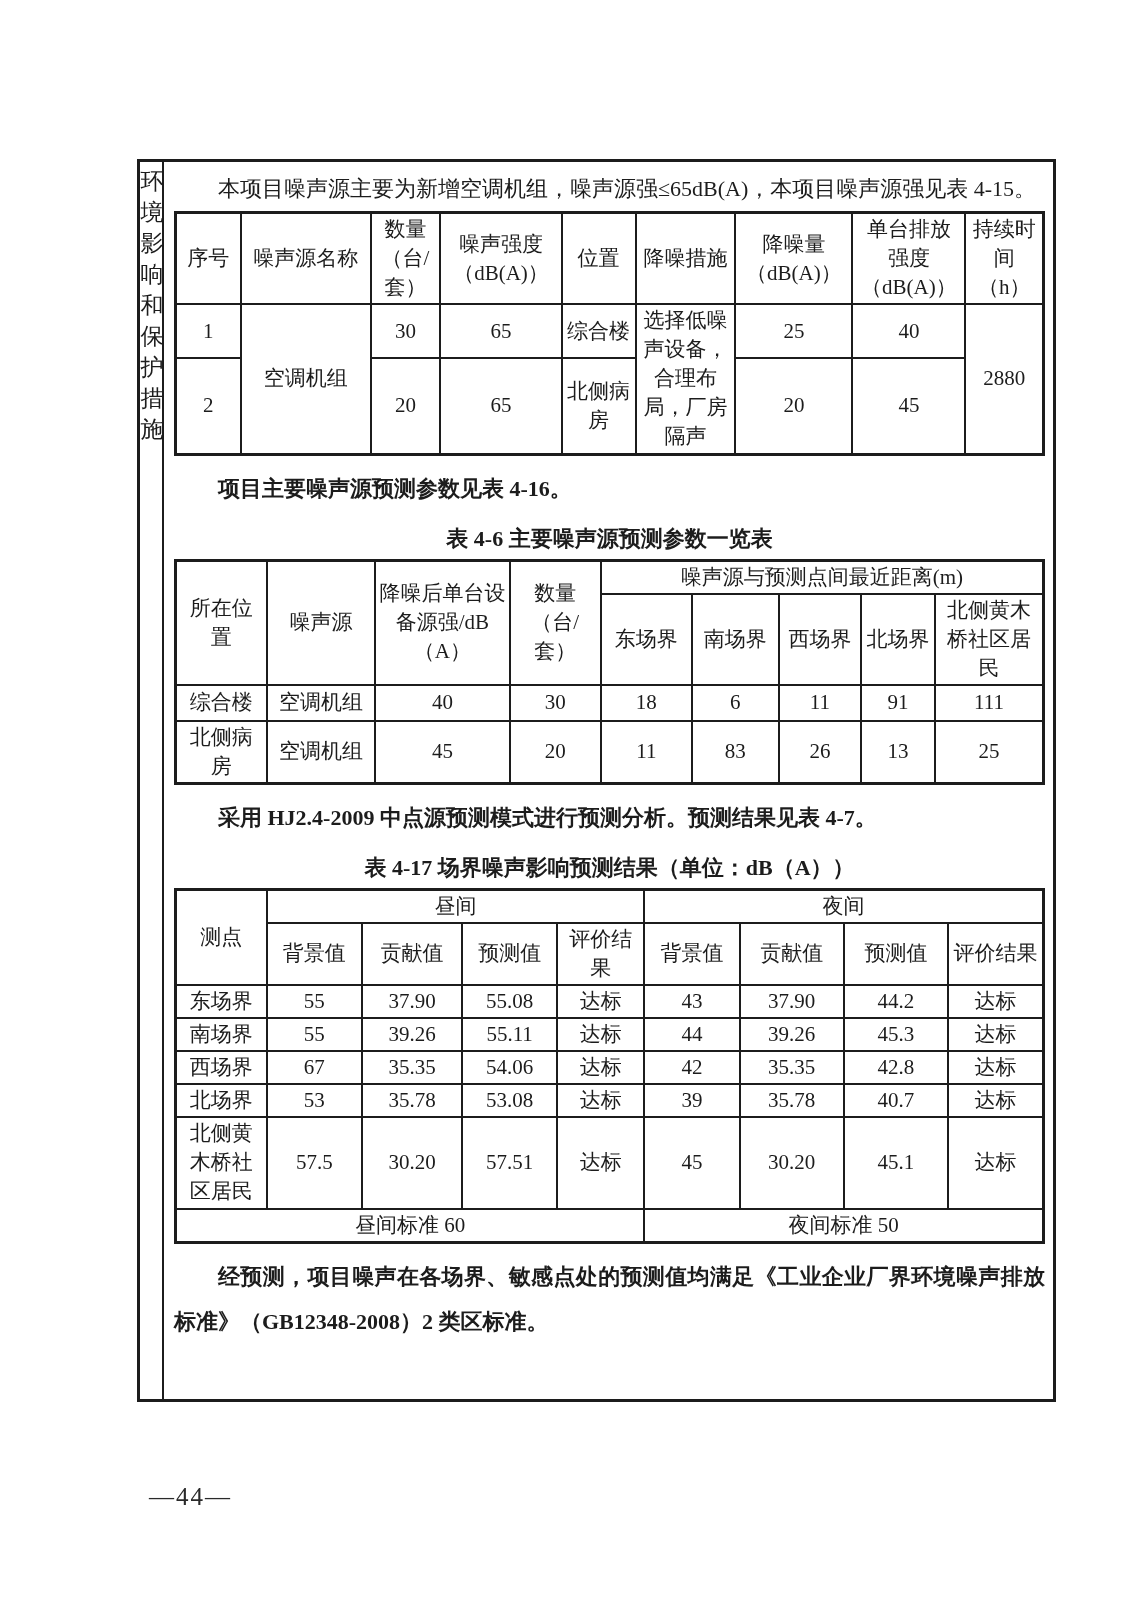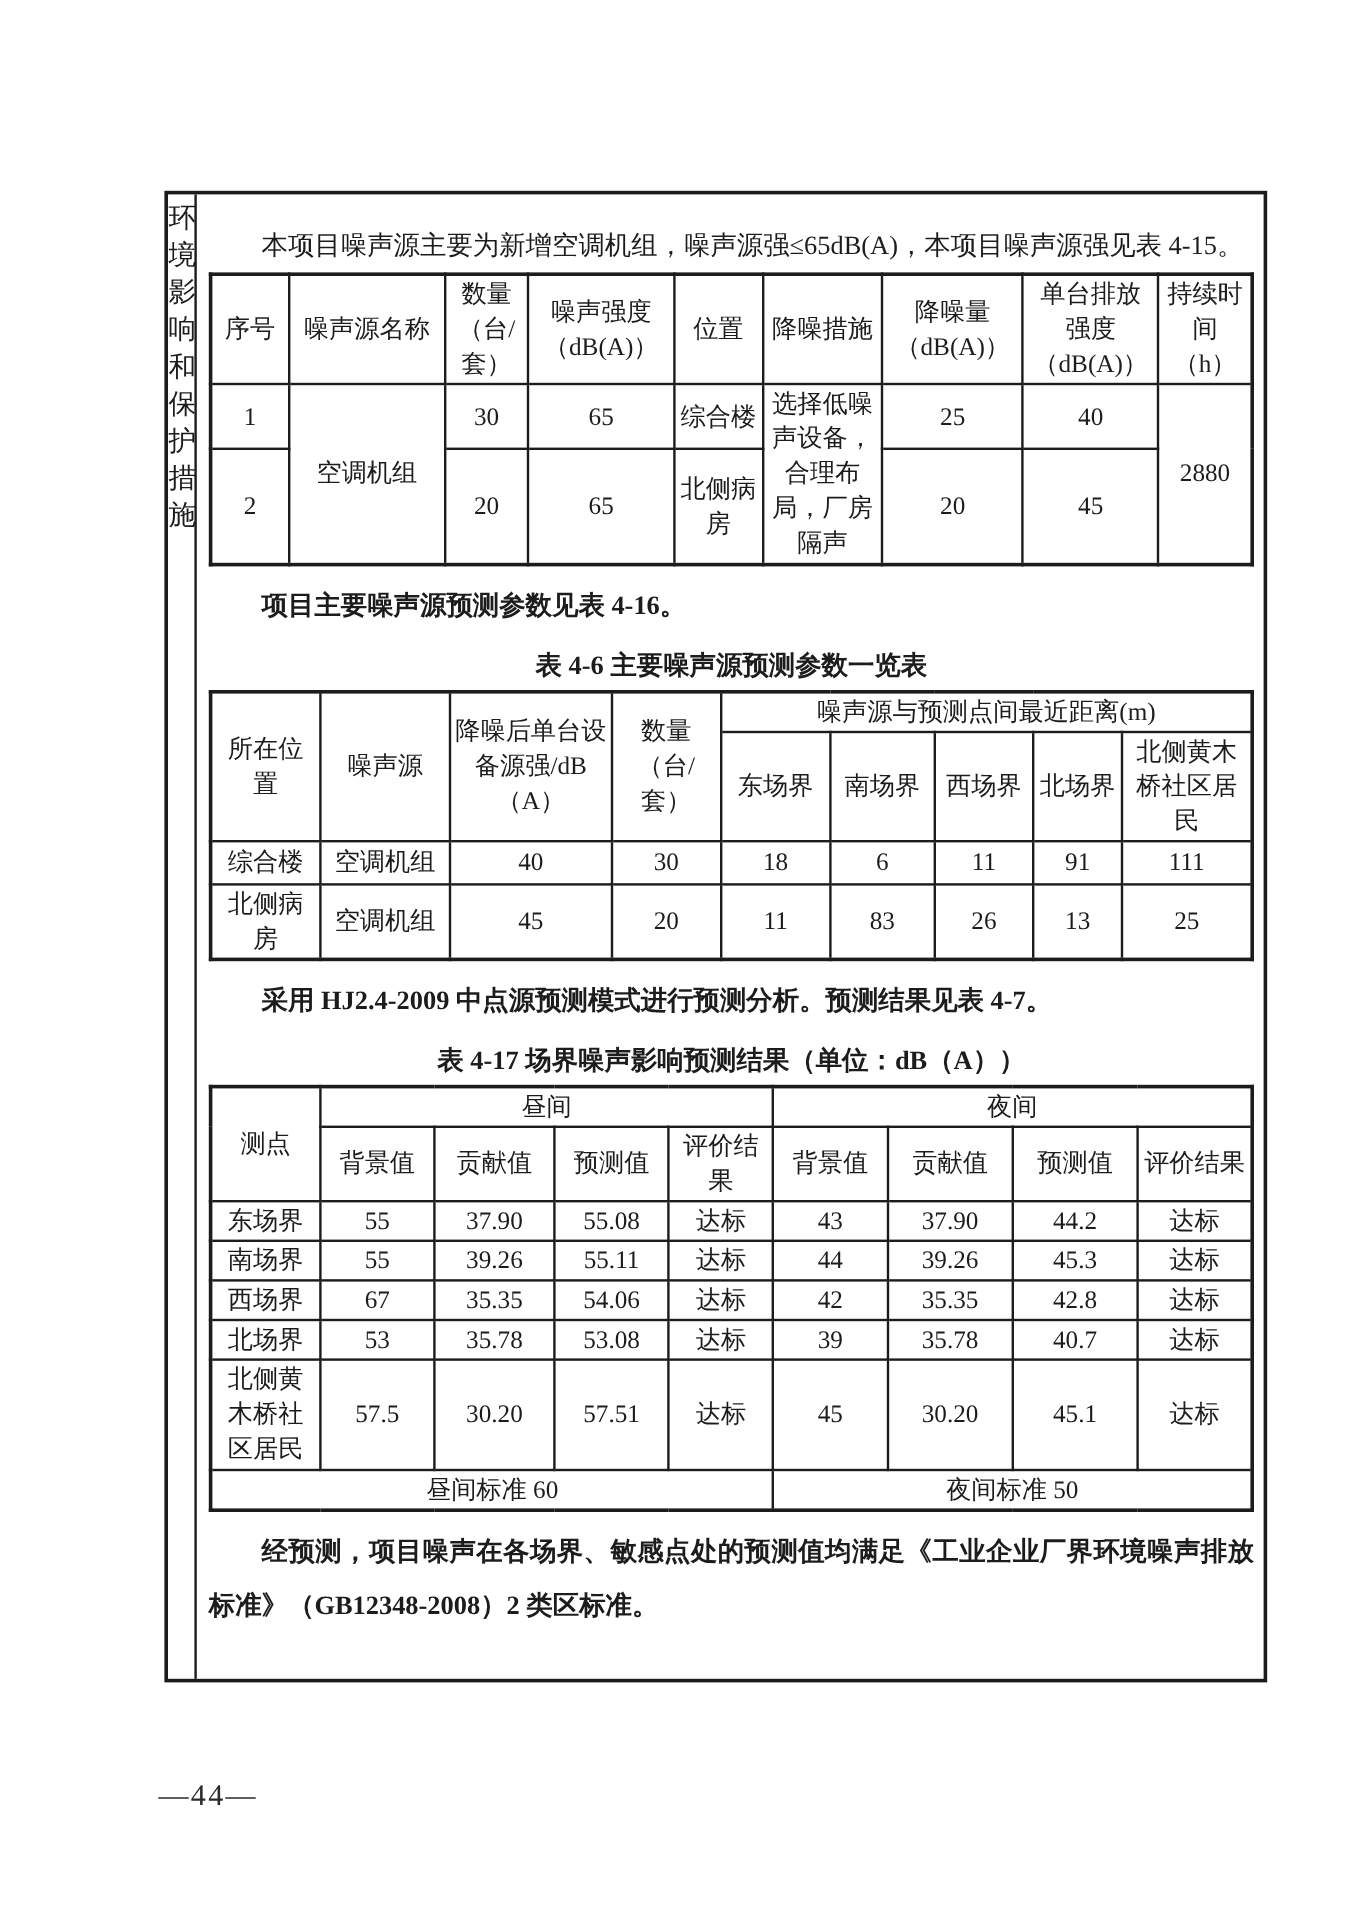--- a/index.html
+++ b/index.html
@@ -15,21 +15,21 @@
   }
   .side-cell{
     width:24px;flex:0 0 24px;border-right:2px solid #1c1c1c;
     padding-top:4px;box-sizing:border-box;
   }
   .side-label{
     display:block;width:24px;font-size:23px;line-height:31px;
     text-align:center;word-break:break-all;color:#1c1c1c;
   }
   .content{
-    flex:1 1 auto;box-sizing:border-box;padding:16px 8px 0 10px;
+    flex:1 1 auto;box-sizing:border-box;padding:0 8px 0 10px;
     font-size:22px;overflow:hidden;
   }
   .para{
     margin:4px 0 0 0;line-height:45px;text-indent:2em;text-align:justify;
   }
   .para.tight{margin-top:10px;font-weight:bold;}
   .tbl-title{
     margin:13px 0 5px 0;font-weight:bold;font-size:22px;
     text-align:center;text-indent:0;line-height:30px;
   }
@@ -48,21 +48,21 @@
   .h1-416 th{height:32px;}
   .h2-416 th{height:72px;}
   .d1-416 td{height:36px;}
   .d2-416 td{height:50px;}
   .h1-417 th{height:30px;}
   .h2-417 th{height:52px;}
   .d-417 td{height:32px;}
   .dlast-417 td{height:92px;}
   .f-417 td{height:34px;}
   .page-number{
-    position:absolute;left:132px;top:1483px;font-size:25px;
+    position:absolute;left:149px;top:1483px;font-size:25px;
     letter-spacing:2px;color:#2a2a2a;
   }
 </style>
 </head>
 <body>
 
 <div class="frame">
   <div class="side-cell">
     <span class="side-label">环境影响和保护措施</span>
   </div>

